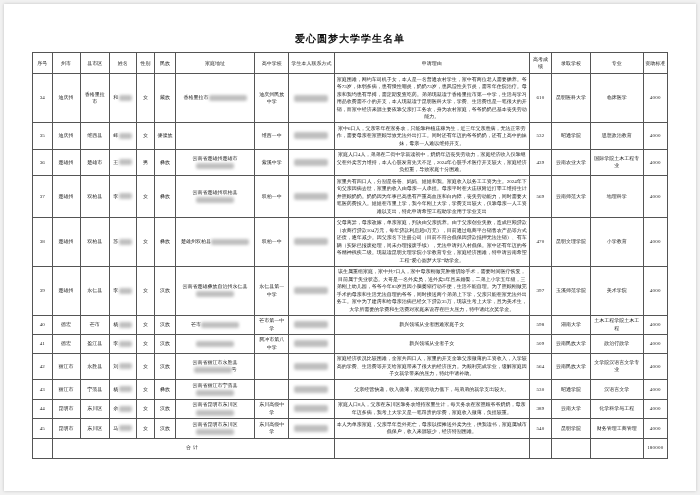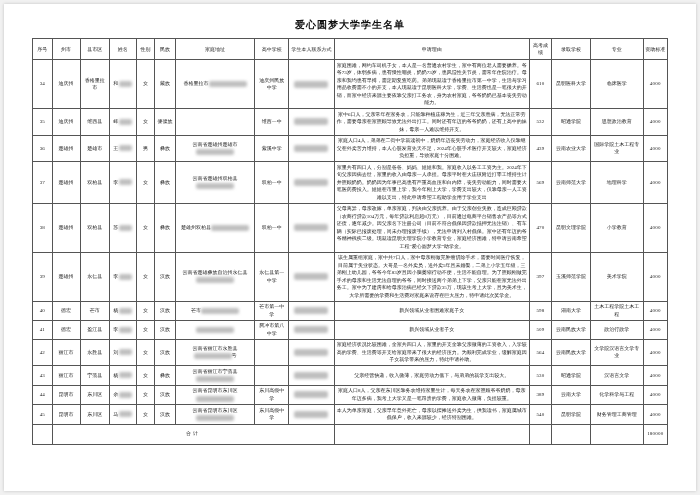--- a/index.html
+++ b/index.html
@@ -11,21 +11,21 @@
   .page{
     position:relative;
     width:692px;
     height:487px;
     margin:4px auto;
     background:#ffffff;
     box-shadow:0 0 3px rgba(0,0,0,.2);
     overflow:hidden;
   }
   .doc-title{
-    margin:14px 0 6px 0;
+    margin:28px 0 6px 0;
     text-align:center;
     font-size:10px;
     font-weight:700;
     letter-spacing:1px;
     color:#111;
   }
   table.roster{
     width:636px;
     margin:0 auto;
     border-collapse:collapse;

